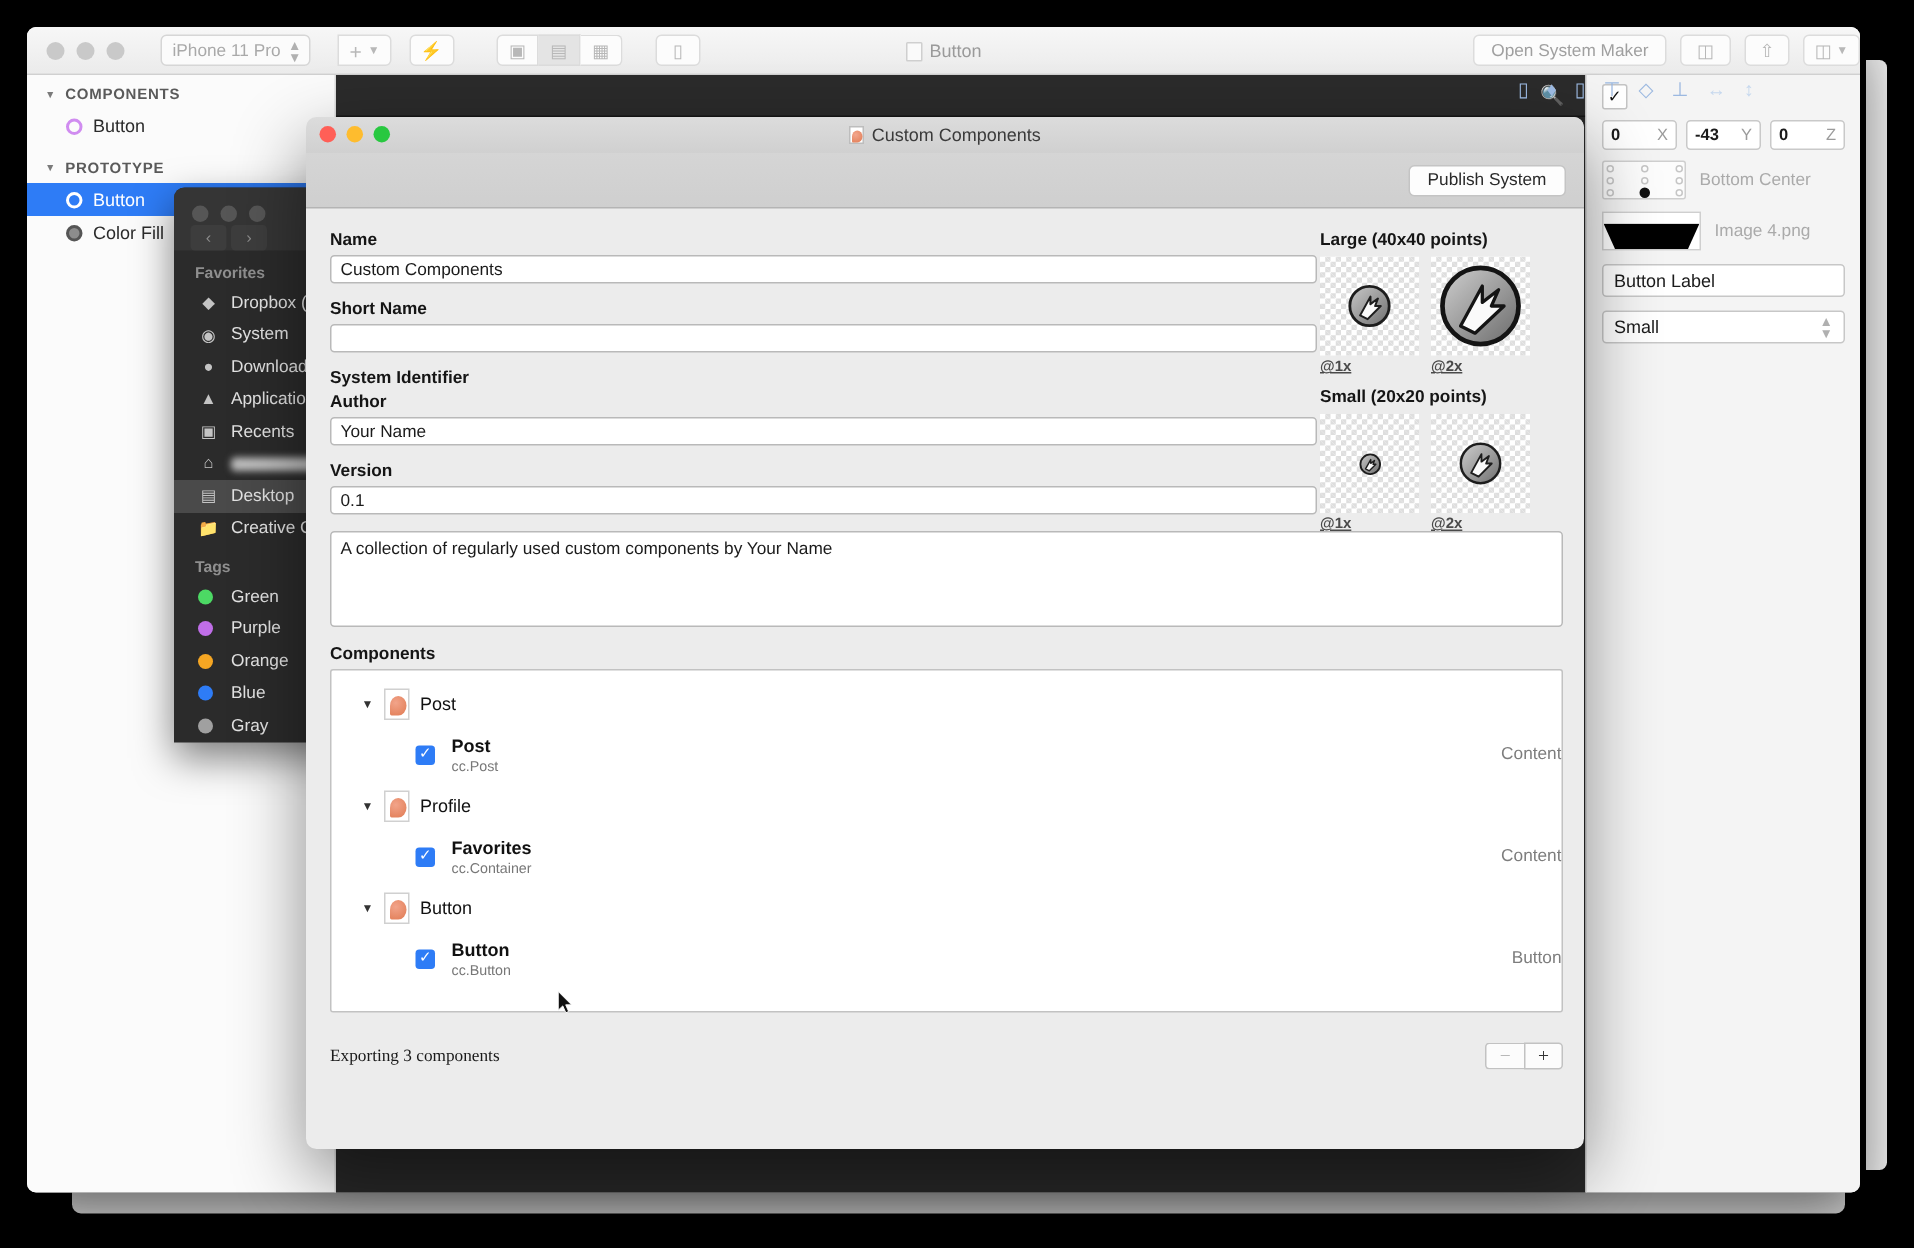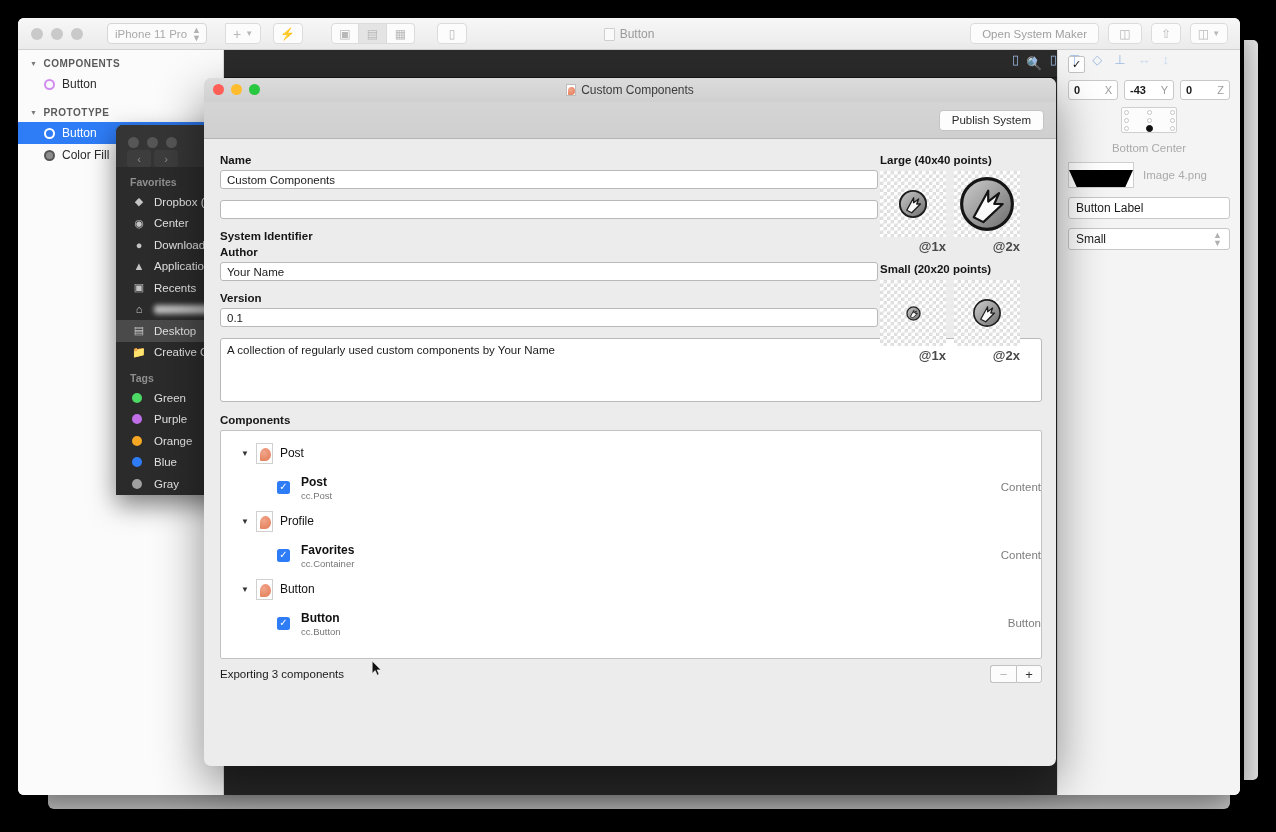--- a/index.html
+++ b/index.html
@@ -45,21 +45,21 @@
   .tb-group .tb-btn { border-radius: 0; border-left: none; width: 28px; }
   .tb-group .tb-btn:first-child { border-left: 1px solid #dcdcdc; border-radius: 4px 0 0 4px; }
   .tb-group .tb-btn:last-child { border-radius: 0 4px 4px 0; }
   .tb-group .tb-btn.on { background: #e4e4e4; }
 
   .tb-title {
     position:absolute; left:0; right:0; top:0; height:32px;
     display:flex; align-items:center; justify-content:center;
     gap:5px; font-size: 12px; color:#9a9a9a; pointer-events:none;
   }
-  .tb-right { margin-left:auto; display:flex; align-items:flex-end; gap:9px; padding-right: 12px; }
+  .tb-right { margin-left:auto; display:flex; align-items:flex-end; gap:9px; }
   .tb-pill {
     height: 21px; padding: 0 11px; border:1px solid #dcdcdc; border-radius:4px;
     background:#fcfcfc; display:flex; align-items:center; font-size:11.5px; color:#a0a0a0;
   }
 
   
   .app-body { display:flex; height: calc(100% - 32px); }
   .sidebar { width: 206px; background:#fbfbfb; border-right:1px solid #dcdcdc; flex:none; }
   .sb-group {
     font-size: 10px; font-weight: bold; letter-spacing:.5px; color:#5a5a5a;
@@ -90,21 +90,21 @@
     width:17px;height:17px;background:#fff;border:1px solid #c4c4c4;border-radius:2px;
     display:flex;align-items:center;justify-content:center;font-size:11px;color:#111;
   }
   .xyz { display:flex; gap:6px; margin-top:7px; }
   .xyz .f {
     flex:1; height:20px; background:#fff; border:1px solid #c9c9c9; border-radius:3px;
     display:flex; align-items:center; justify-content:space-between; padding:0 5px;
     font-size:11px; font-weight:bold; color:#1a1a1a;
   }
   .xyz .f span.ax { color:#9b9b9b; font-weight:normal; }
-  .anchor-row { display:flex; align-items:center; gap:9px; margin-top:7px;flex-direction:column; }
+  .anchor-row { display:flex; align-items:center; gap:9px; margin-top:7px; }
   .anchor {
     width:56px;height:26px;background:#fcfcfc;border:1px solid #cfcfcf;border-radius:2px;
     position:relative;
   }
   .anchor i { position:absolute; width:5px;height:5px;border-radius:50%;background:#fff;border:1px solid #c6c6c6; }
   .anchor i.on { background:#111; border-color:#111; width:7px;height:7px; }
   .muted { font-size:11.5px; color:#aaa; }
   .img-row { display:flex; align-items:center; gap:9px; margin-top:8px; }
   .img-thumb { width:66px;height:26px;background:#fff;border:1px solid #cfcfcf;overflow:hidden;position:relative; }
   .ins-field {
@@ -173,21 +173,21 @@
   .ic-row { display:flex; gap:8px; }
   .ic-cell { width:66px; }
   .ic-box {
     width:66px;height:66px;
     background-image:
       linear-gradient(45deg,#dedede 25%,transparent 25%,transparent 75%,#dedede 75%),
       linear-gradient(45deg,#dedede 25%,transparent 25%,transparent 75%,#dedede 75%);
     background-size:7px 7px; background-position:0 0,3.5px 3.5px; background-color:#fff;
     display:flex; align-items:center; justify-content:center;
   }
-  .ic-cap { font-size:13px; font-weight:bold; color:#4a4a4a; text-align:right; margin-top:2px; }
+  .ic-cap { font-size:10px; font-weight:bold; color:#4a4a4a; margin-top:2px;text-decoration:underline; }
 
   .comp-list {
     background:#fff; border:1px solid #c2c2c2; border-radius:2px;
     width:822px; height:229px; overflow:hidden; position:relative;
   }
   .grp-row { display:flex; align-items:center; gap:7px; height:28px; padding-left:20px; }
   .grp-car { font-size:8px; color:#333; }
   .doc-ic { width:17px; height:21px; background:#fff; border:1px solid #d0d0d0; position:relative; flex:none; }
   .doc-ic:after {
     content:''; position:absolute; left:3px; top:4px; width:11px; height:13px;
@@ -199,21 +199,21 @@
   .cbx {
     width:13px;height:13px;background:#2e7cf6;border-radius:2.5px; flex:none;
     display:flex;align-items:center;justify-content:center;color:#fff;font-size:10px;line-height:1;
   }
   .leaf-tx { margin-left:11px; }
   .leaf-a { font-size:12px; font-weight:bold; color:#111; line-height:1.25; }
   .leaf-b { font-size:9.5px; color:#777; line-height:1.25; }
   .leaf-right { position:absolute; right:0; font-size:11.5px; color:#7d7d7d; }
   .dlg-foot {
     display:flex; align-items:center; justify-content:space-between;
-    width:822px; margin-top:6px;
+    width:822px; margin-top:20px;font-family:Liberation Serif, serif;
   }
   .foot-tx { font-size:11.5px; color:#1a1a1a; }
   .pm { display:flex; }
   .pm b {
     width:26px;height:18px;background:#fcfcfc;border:1px solid #c2c2c2;
     display:flex;align-items:center;justify-content:center;font-size:13px;font-weight:normal;color:#333;
   }
   .pm b:first-child { border-radius:3px 0 0 3px; color:#b5b5b5; border-right:none; }
   .pm b:last-child { border-radius:0 3px 3px 0; }
 
@@ -400,21 +400,21 @@
       </div>
     </div>
 
     <div class="fd-sec">Favorites</div>
     <div class="fd-item">
       <span class="fd-ic">◆</span>
       <span>Dropbox (P</span>
     </div>
     <div class="fd-item">
       <span class="fd-ic">◉</span>
-      <span>Center</span>
+      <span>System</span>
     </div>
     <div class="fd-item">
       <span class="fd-ic">●</span>
       <span>Downloads</span>
     </div>
     <div class="fd-item">
       <span class="fd-ic">▲</span>
       <span>Applications</span>
     </div>
     <div class="fd-item">
@@ -487,20 +487,21 @@
       </div>
     </div>
 
     <div class="dlg-body">
 
       <div class="flabel">Name</div>
       <div class="finput">
         <span>Custom Components</span>
       </div>
 
+      <div class="flabel">Short Name</div>
       <div class="finput">
         <span></span>
       </div>
 
       <div class="flabel">System Identifier</div>
 
       <div class="flabel">Author</div>
       <div class="finput">
         <span>Your Name</span>
       </div>

